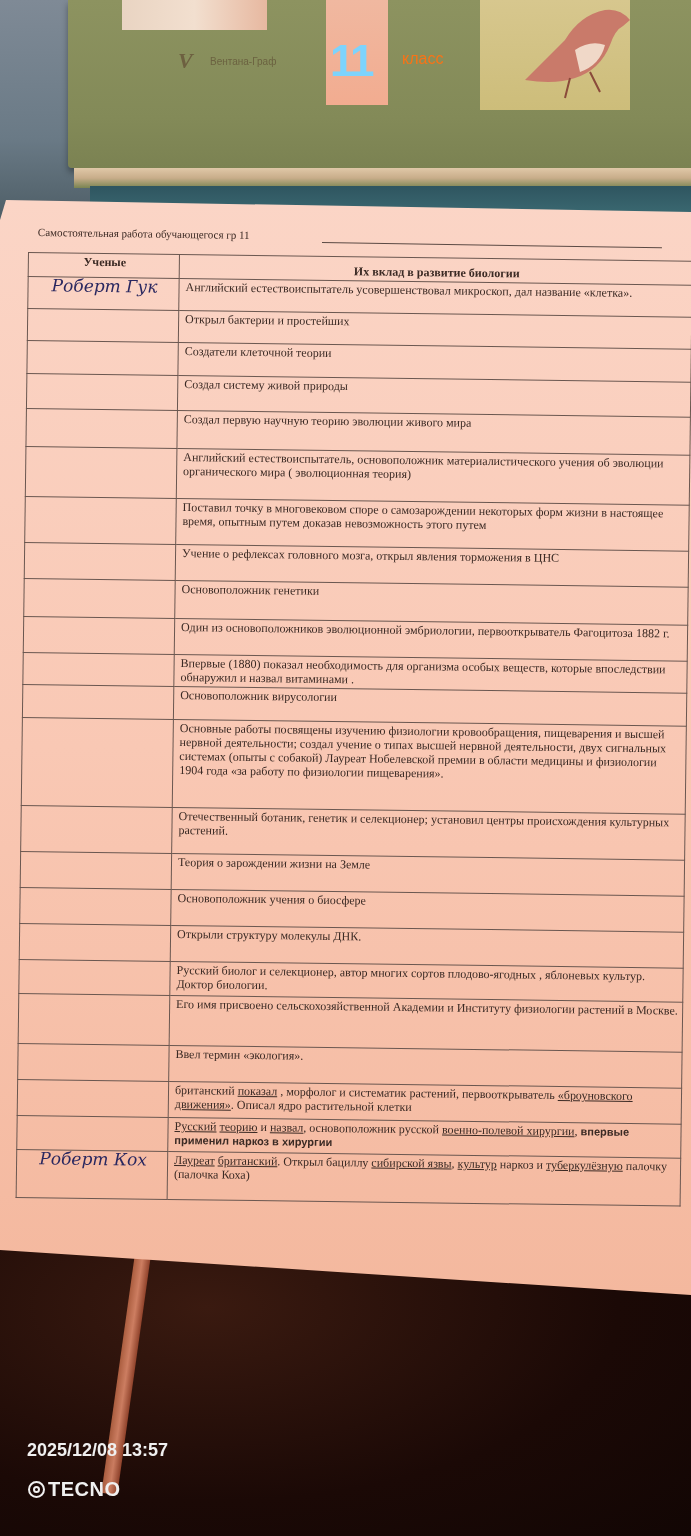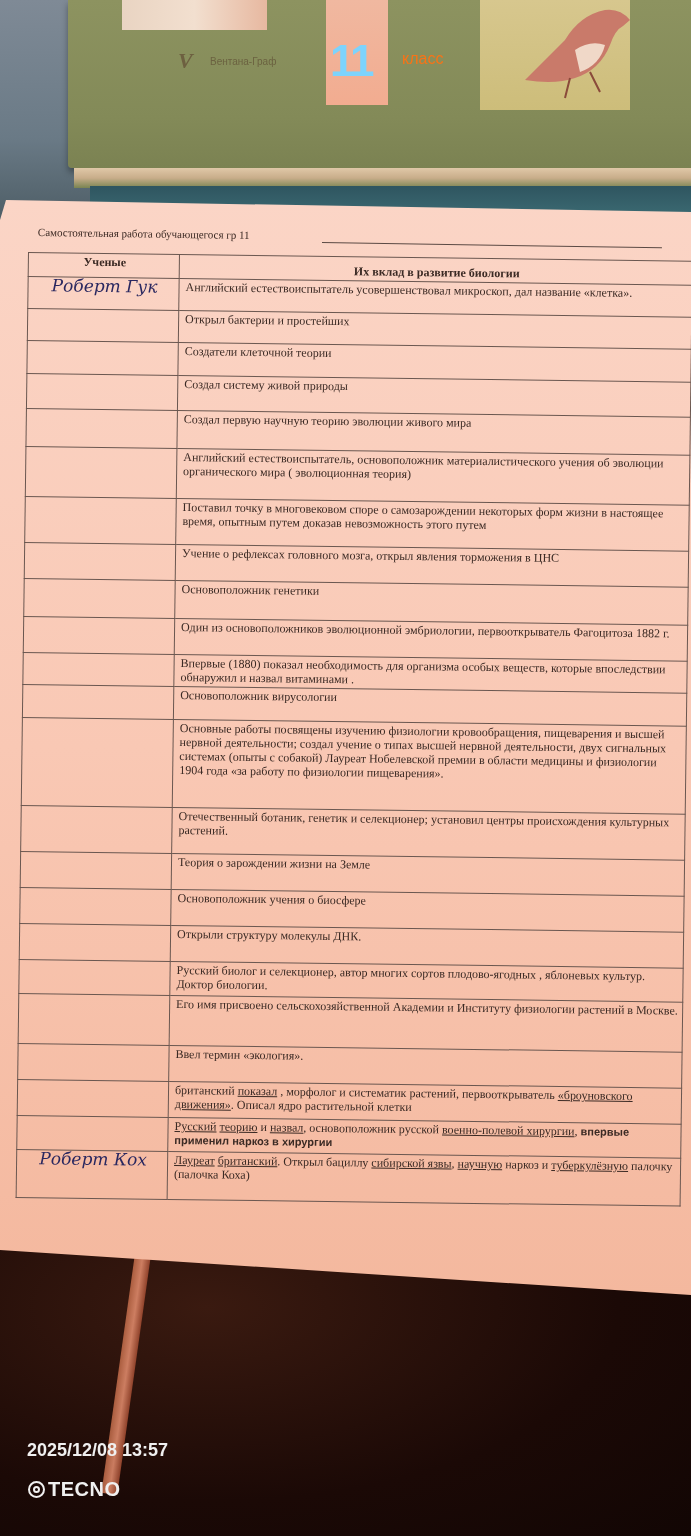--- a/index.html
+++ b/index.html
@@ -247,21 +247,21 @@
       </tr>
       <tr style="height:34px">
         <td></td>
         <td>
           <span class="u">Русский</span><span> </span><span class="u">теорию</span><span> и </span><span class="u">назвал</span><span>, основоположник русской </span><span class="u">военно-полевой хирургии</span><span>, </span><span class="bold-sans">впервые применил наркоз в хирургии</span>
         </td>
       </tr>
       <tr style="height:48px">
         <td class="name-cell">Роберт Кох</td>
         <td>
-          <span class="u">Лауреат</span><span> </span><span class="u">британский</span><span>. Открыл бациллу </span><span class="u">сибирской язвы</span><span>, </span><span class="u">научную</span><span> наркоз и </span><span class="u">туберкулёзную</span><span> палочку (палочка Коха)</span>
+          <span class="u">Лауреат</span><span> </span><span class="u">британский</span><span>. Открыл бациллу </span><span class="u">сибирской язвы</span><span>, </span><span class="u">культур</span><span> наркоз и </span><span class="u">туберкулёзную</span><span> палочку (палочка Коха)</span>
         </td>
       </tr>
     </tbody>
   </table>
 </div>
 
 <div class="timestamp">2025/12/08 13:57</div>
 <div class="brand">
   <span class="brand-circle"></span>
   <span>TECNO</span>

